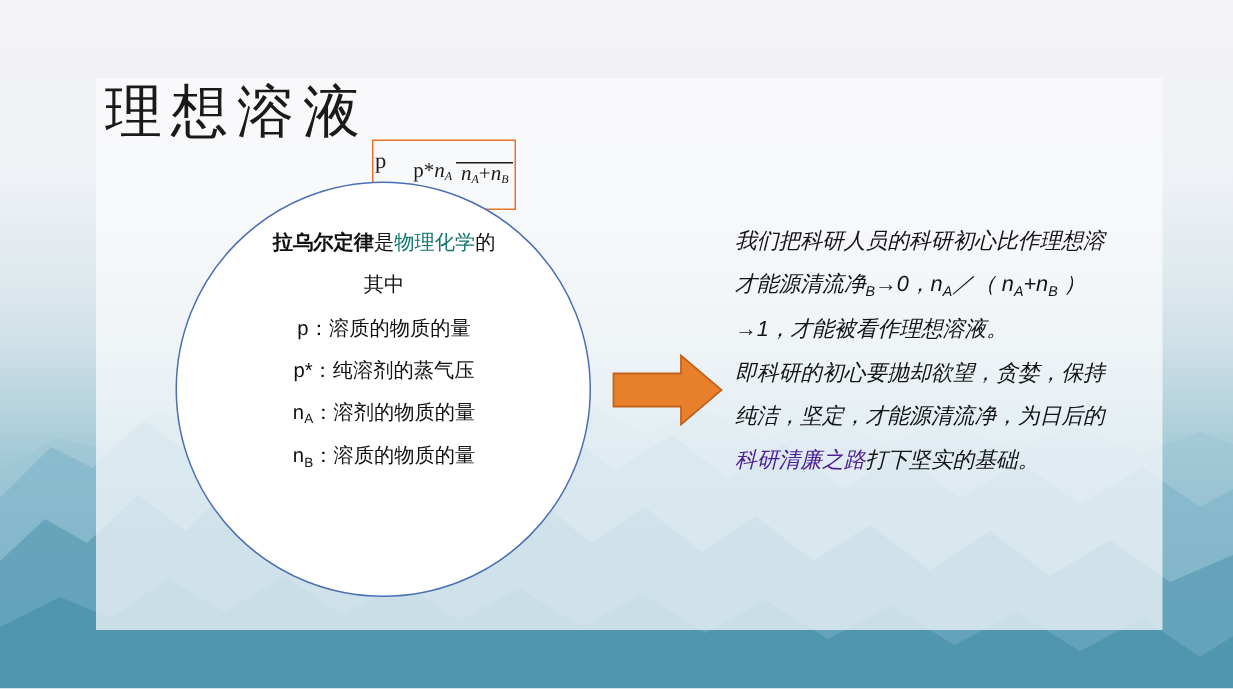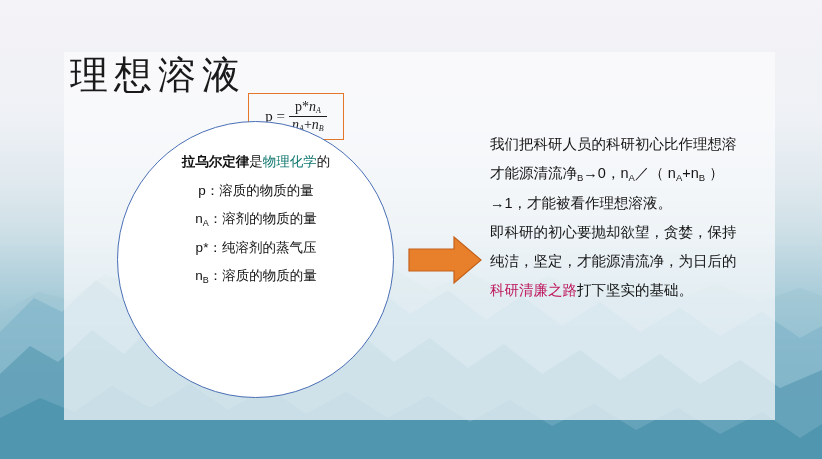--- a/index.html
+++ b/index.html
@@ -87,22 +87,21 @@
     display: flex;
     align-items: center;
     justify-content: center;
     font-family: "Liberation Serif", "DejaVu Serif", serif;
     font-size: 14px;
     color: #1c1c1c;
   }
   #formula .lhs { padding-right: 4px; font-size: 15px; }
   #formula .frac {
     display: inline-flex;
-    flex-direction: column;
-    align-items: center;
+    flex-direction: row;
     line-height: 1.05;
   }
   #formula .num { padding: 0 3px 1px 3px; }
   #formula .den {
     padding: 1px 3px 0 3px;
     border-top: 1px solid #1c1c1c;
   }
   #formula i { font-style: italic; }
   #formula sub {
     font-size: 8px;
@@ -155,29 +154,30 @@
     top: 236px;
     width: 74px;
     height: 48px;
   }
   #arrow svg { display: block; }
 
   
   #right-text {
     position: absolute;
     left: 490px;
-    top: 130px;
+    top: 147px;
     width: 300px;
     font-size: 14.5px;
     line-height: 29px;
     color: #141414;
     white-space: nowrap;
+    font-style: italic;
   }
   #right-text .ln { display: block; }
-  #right-text .red { color: #be185d; }
+  #right-text .red { color: #4c1d95; }
   #right-text sub {
     font-size: 9.5px;
     vertical-align: baseline;
     position: relative;
     top: 3px;
   }
 </style>
 </head>
 <body>
 
@@ -219,24 +219,25 @@
     <span class="frac">
       <span class="num"><span>p*</span><i>n</i><sub>A</sub></span>
       <span class="den"><i>n</i><sub>A</sub><span>+</span><i>n</i><sub>B</sub></span>
     </span>
   </div>
 
   <div id="circle"></div>
 
   <div id="circle-text">
     <span class="ln"><span class="bold">拉乌尔定律</span><span>是</span><span class="red">物理化学</span><span>的</span></span>
+    <span class="ln">其中</span>
 
     <span class="ln defs"><span>p</span><span>：溶质的物质的量</span></span>
+    <span class="ln"><span>p</span><span>*</span><span>：纯溶剂的蒸气压</span></span>
     <span class="ln"><span>n</span><sub>A</sub><span>：溶剂的物质的量</span></span>
-    <span class="ln"><span>p</span><span>*</span><span>：纯溶剂的蒸气压</span></span>
     <span class="ln"><span>n</span><sub>B</sub><span>：溶质的物质的量</span></span>
   </div>
 
   <div id="arrow">
     <svg width="74" height="48" viewBox="0 0 74 48">
       <polygon points="1,13 46,13 46,1 73,24 46,47 46,35 1,35" fill="#e8802b" stroke="#c4611c" stroke-width="1.2"></polygon>
     </svg>
   </div>
 
   <div id="right-text">

